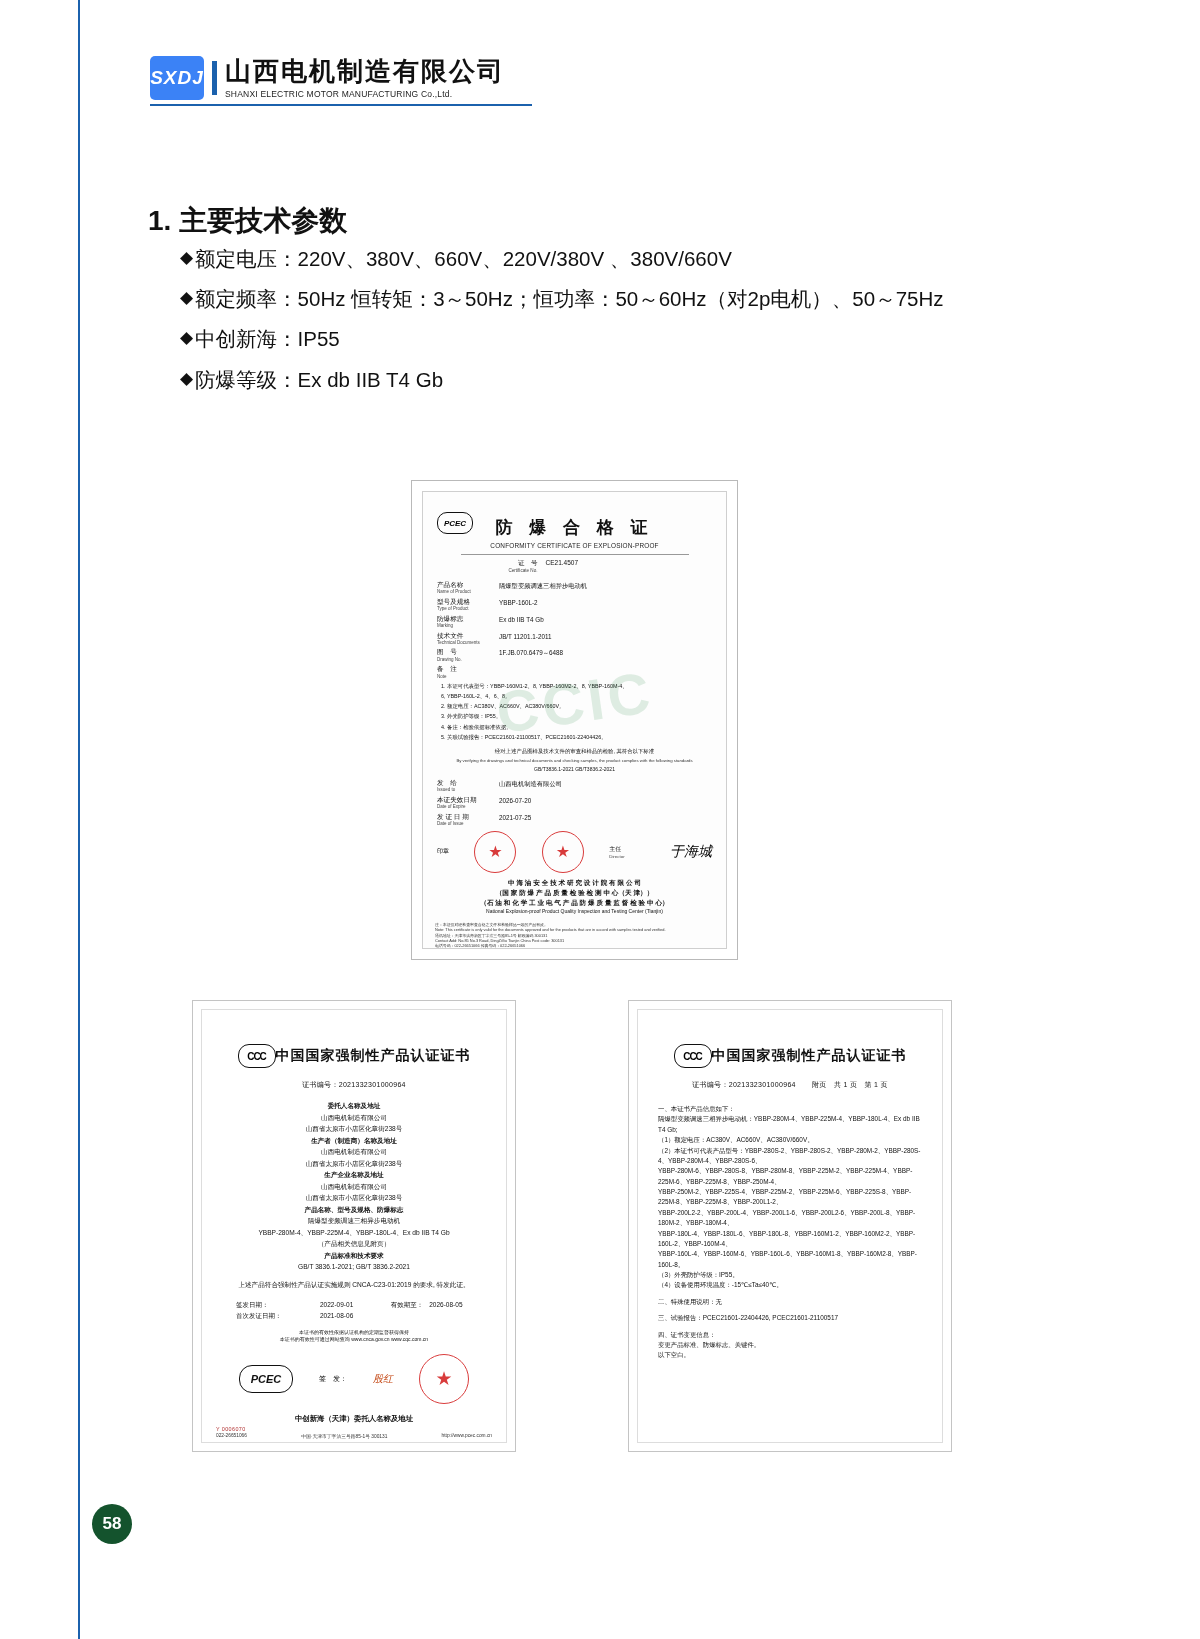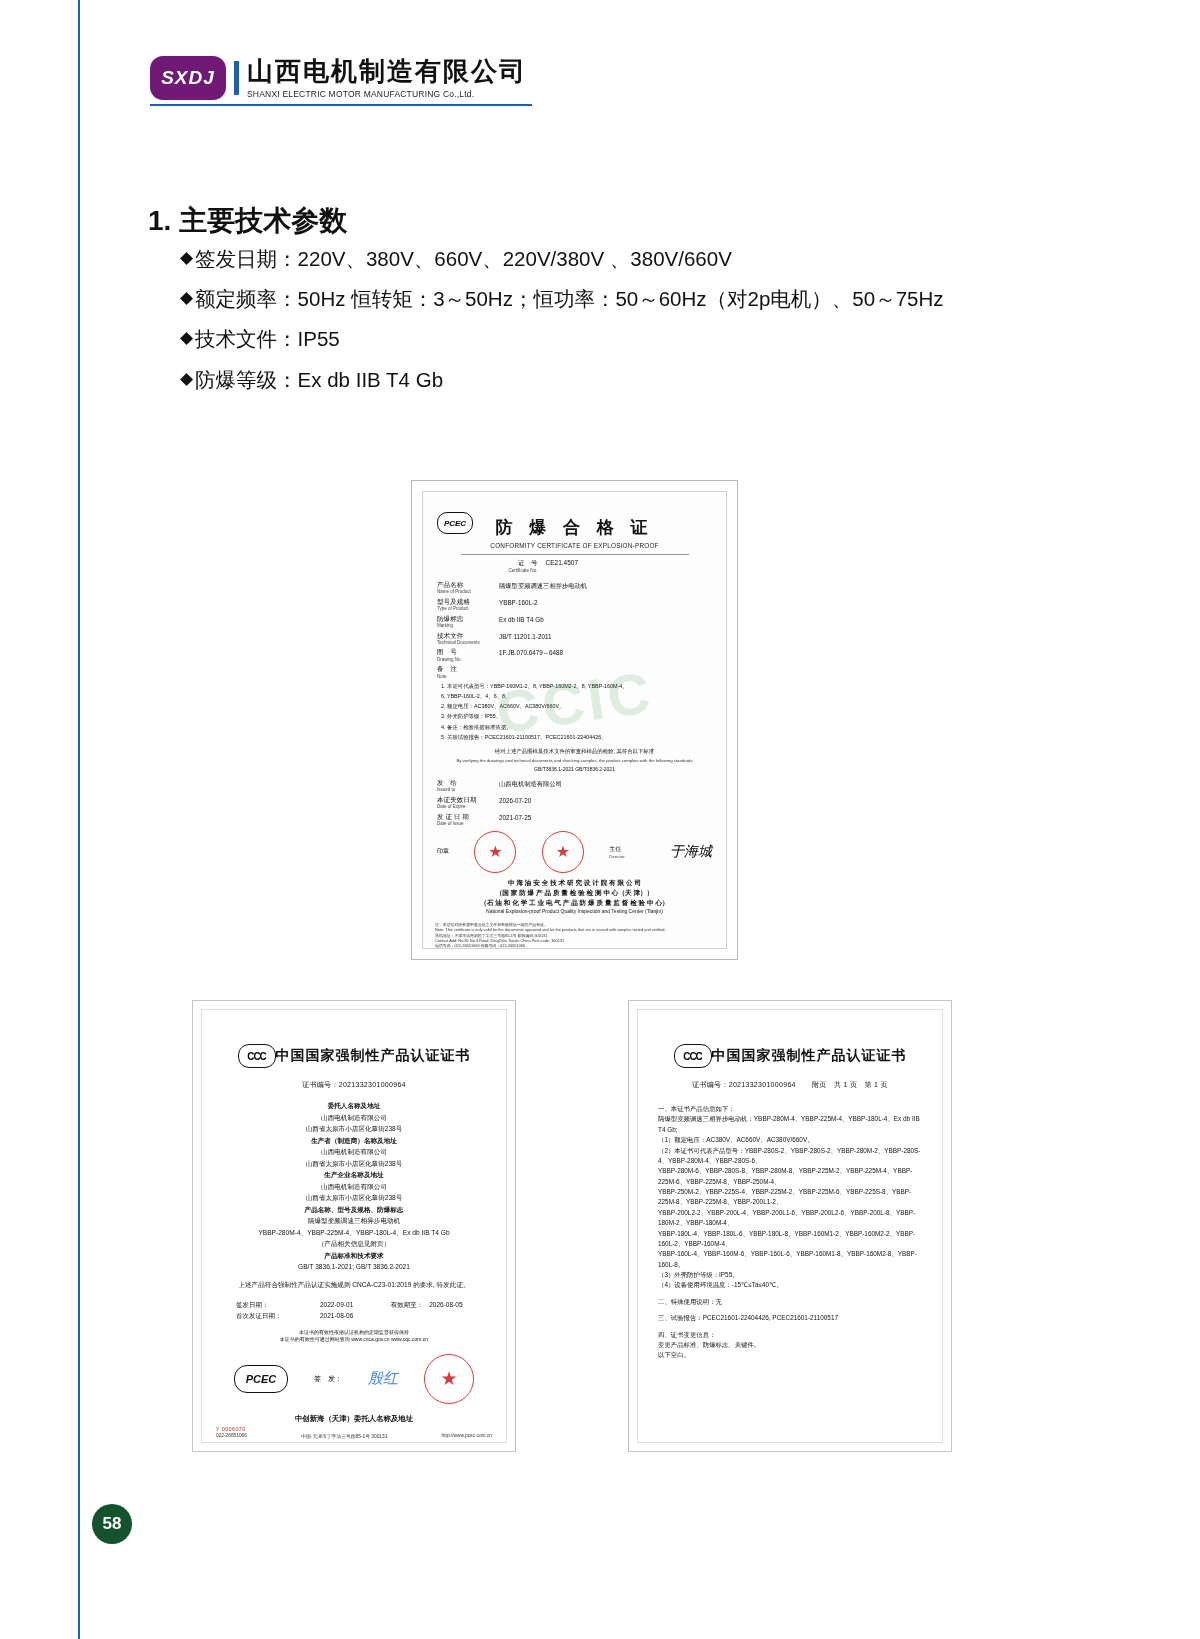--- a/index.html
+++ b/index.html
@@ -13,21 +13,21 @@
   }
   
   .left-rule{
     position:absolute;left:78px;top:0;width:2px;height:1639px;background:#1b61ad;
   }
   
   .header{
     position:absolute;left:150px;top:56px;display:flex;align-items:center;
   }
   .logo-badge{
-    width:76px;height:44px;background:#701a75;border-radius:13px;
+    width:54px;height:44px;background:#3b82f6;border-radius:5px;
     display:flex;align-items:center;justify-content:center;
     color:#ffffff;font-weight:bold;font-style:italic;font-size:19px;letter-spacing:1px;
   }
   .logo-sep{
     width:5px;height:34px;background:#1b61ad;margin:0 8px;
   }
   .logo-text-wrap{display:flex;flex-direction:column;justify-content:center;}
   .logo-cn{
     font-size:26px;font-weight:bold;color:#111111;letter-spacing:2px;line-height:1.1;
   }
@@ -143,21 +143,21 @@
   .ccc-small{font-size:5px;color:#111;text-align:center;line-height:1.5;margin:7px 22px 0 22px;}
   .ccc-sign{
     display:flex;align-items:center;justify-content:center;gap:26px;margin-top:10px;
   }
   .pcec{
     width:52px;height:26px;border:1.4px solid #111;border-radius:13px;
     display:flex;align-items:center;justify-content:center;font-size:11px;font-weight:bold;color:#111;
     font-style:italic;
   }
   .sign-k{font-size:7px;color:#111;}
-  .sign-v{font-size:15px;color:#3b82f6;font-family:"Liberation Serif",serif;font-style:italic;}
+  .sign-v{font-size:10px;color:#c2410c;font-family:"Liberation Serif",serif;font-style:italic;}
   .ccc-seal{
     width:48px;height:48px;border-radius:50%;border:1.8px solid #d21a1a;color:#d21a1a;
     display:flex;align-items:center;justify-content:center;font-size:19px;opacity:.85;
   }
   .ccc-org{text-align:center;font-size:7.4px;color:#111;margin-top:10px;font-weight:bold;}
   .ccc-foot{
     display:flex;justify-content:space-between;font-size:4.8px;color:#333;
     margin:9px 14px 0 14px;
   }
   .ccc-code{position:absolute;left:14px;bottom:10px;font-size:5.4px;color:#b03030;letter-spacing:.4px;}
@@ -183,29 +183,29 @@
       <div class="logo-en">SHANXI ELECTRIC MOTOR MANUFACTURING Co.,Ltd.</div>
     </div>
   </div>
   <div class="header-rule"></div>
 
   <div class="subtitle">1. 主要技术参数</div>
 
   <div class="spec-list">
     <div class="spec-item">
       <span class="spec-diamond">◆</span>
-      <span class="spec-text">签发日期：220V、380V、660V、220V/380V 、380V/660V</span>
+      <span class="spec-text">额定电压：220V、380V、660V、220V/380V 、380V/660V</span>
     </div>
     <div class="spec-item">
       <span class="spec-diamond">◆</span>
       <span class="spec-text">额定频率：50Hz  恒转矩：3～50Hz；恒功率：50～60Hz（对2p电机）、50～75Hz</span>
     </div>
     <div class="spec-item">
       <span class="spec-diamond">◆</span>
-      <span class="spec-text">技术文件：IP55</span>
+      <span class="spec-text">中创新海：IP55</span>
     </div>
     <div class="spec-item">
       <span class="spec-diamond">◆</span>
       <span class="spec-text">防爆等级：Ex db IIB T4 Gb</span>
     </div>
   </div>
 
   <div class="cert-main">
     <div class="cert-inner">
       <div class="watermark">CCIC</div>

